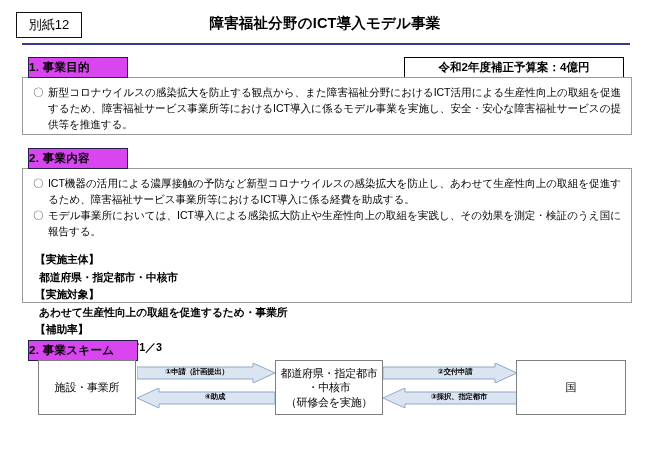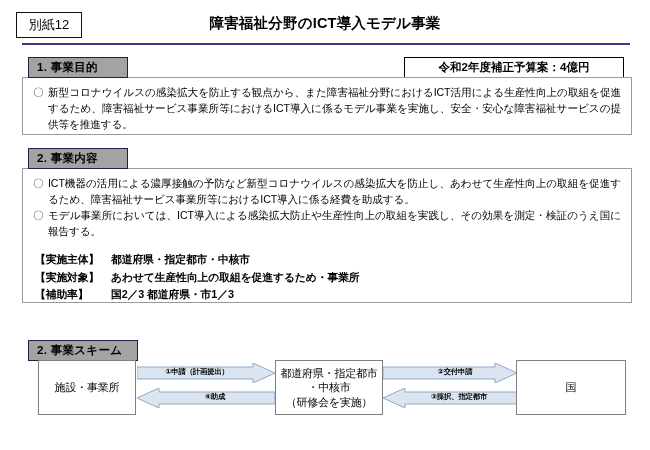--- a/index.html
+++ b/index.html
@@ -55,26 +55,25 @@
     left: 22px;
     width: 608px;
     height: 2.4px;
     background: #39398c;
   }
 
   
   .sec-head {
     position: absolute;
     height: 21px;
-    background: #a3a3a3;
+    background: #d946ef;
     border: 1.3px solid #1f1f4a;
     box-sizing: border-box;
     display: flex;
     align-items: center;
-    padding-left: 8px;
     font-size: 11.5px;
     font-weight: bold;
     letter-spacing: 0.3px;
     z-index: 3;
   }
 
   
   .budget-box {
     position: absolute;
     left: 404px;
@@ -120,20 +119,21 @@
   .bullet-text {
     flex: 1 1 auto;
     text-align: justify;
   }
   .brk-item {
     font-size: 10.8px;
     line-height: 1.62;
     font-weight: bold;
     letter-spacing: -0.1px;
     display: flex;
+    flex-direction: column;
   }
   .brk-label {
     flex: 0 0 auto;
     display: inline-block;
   }
   .brk-val {
     flex: 1 1 auto;
     font-weight: bold;
     padding-left: 4px;
   }

